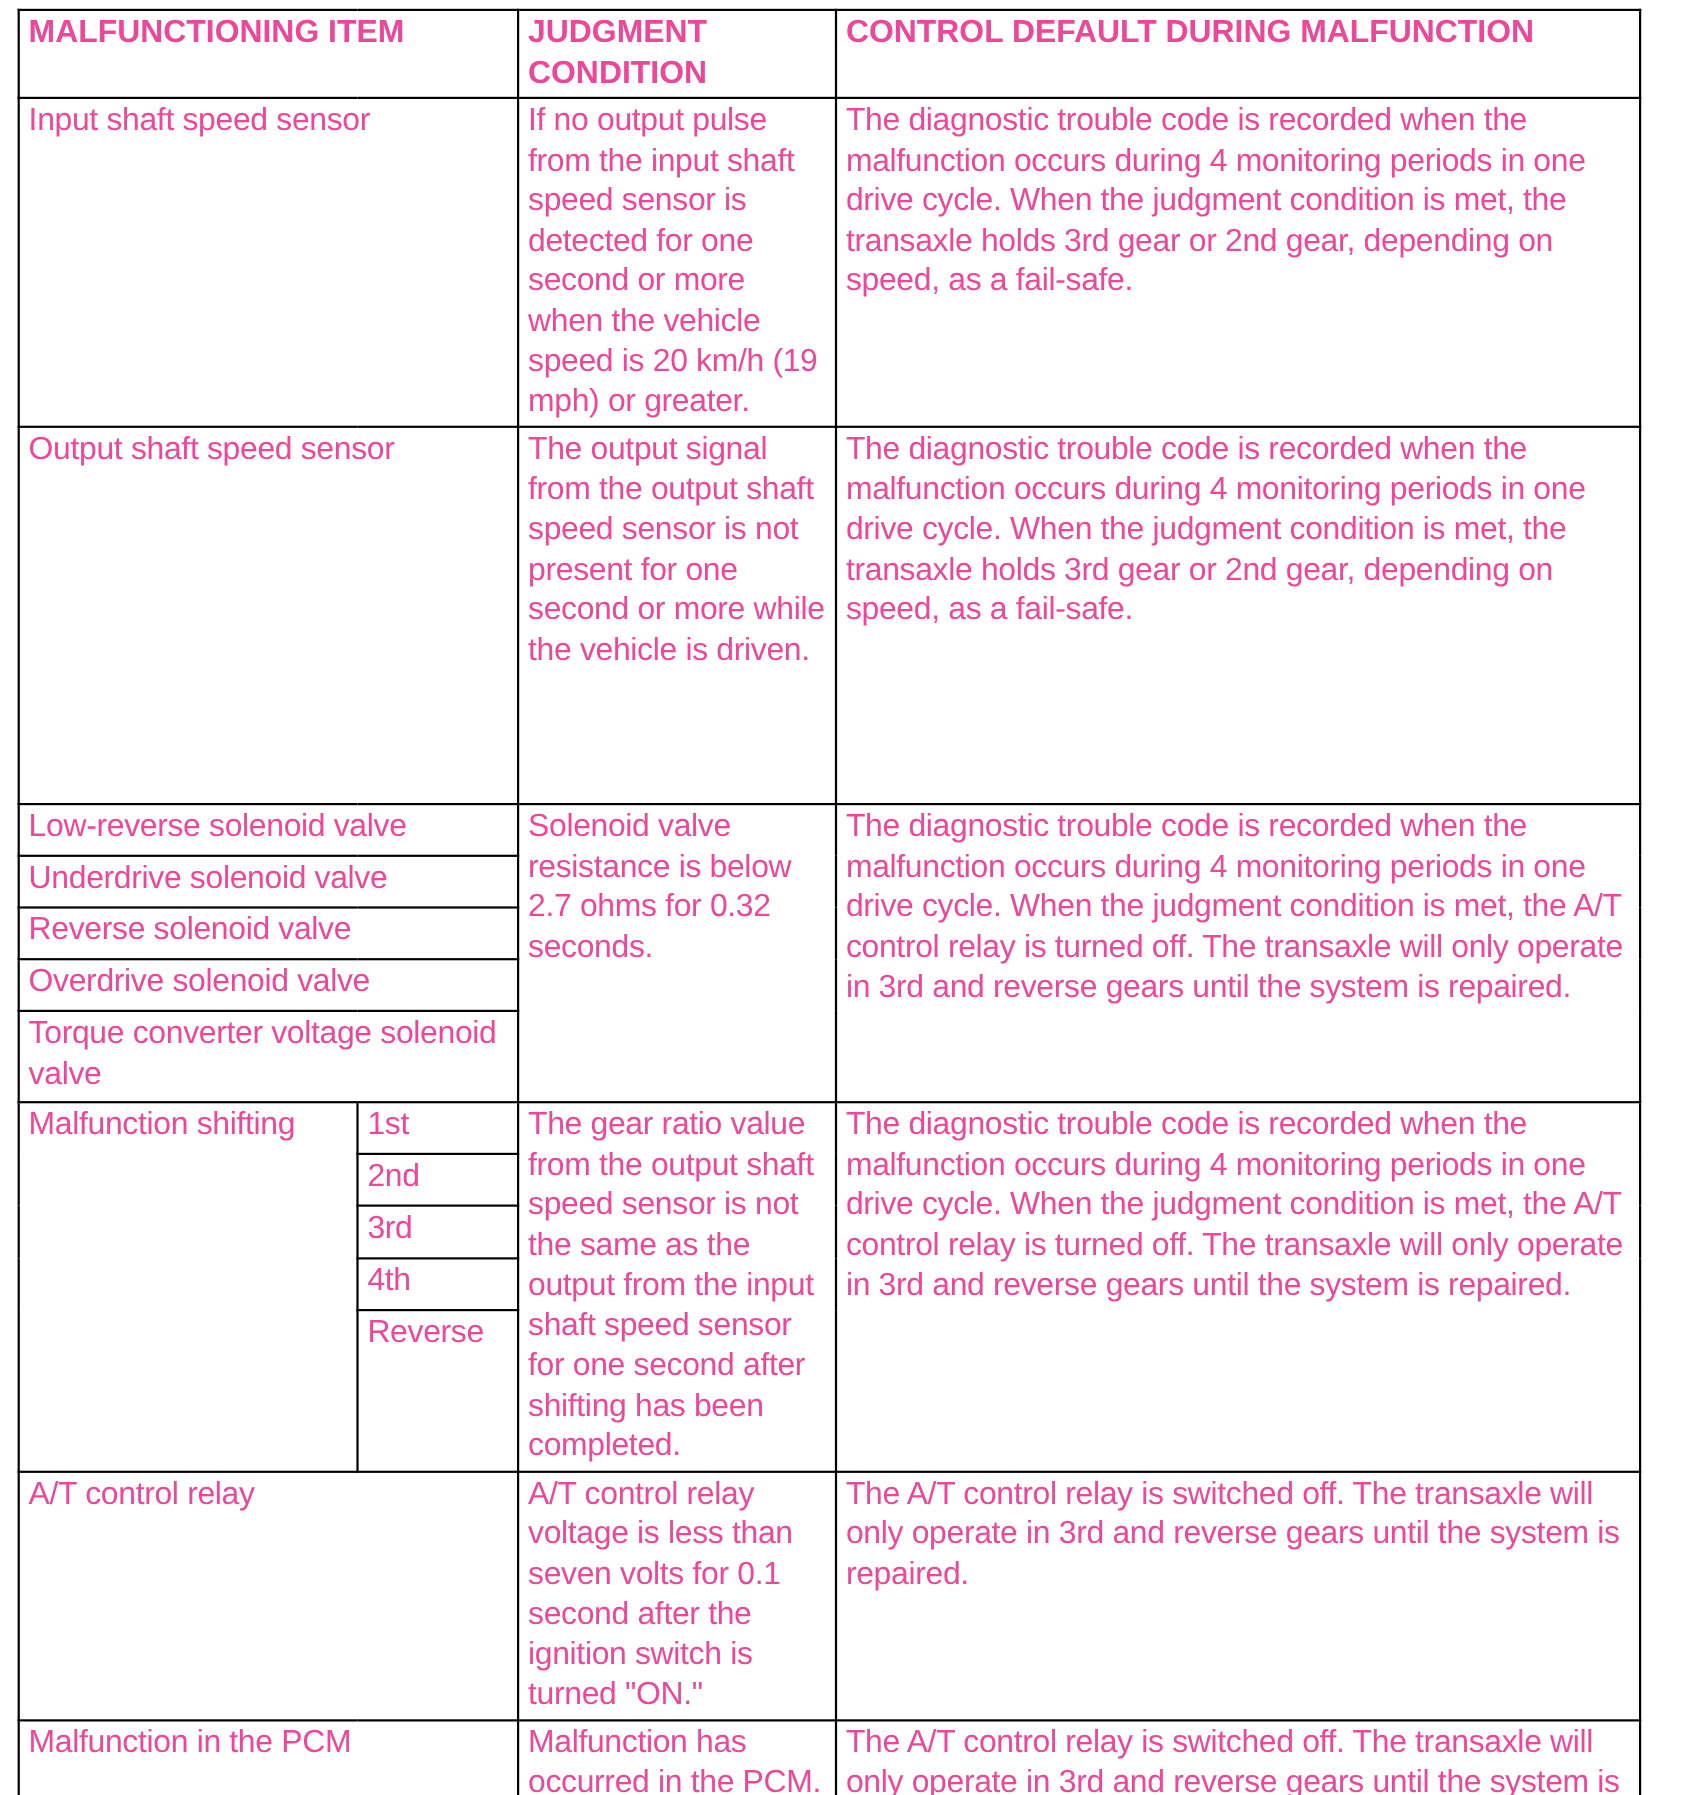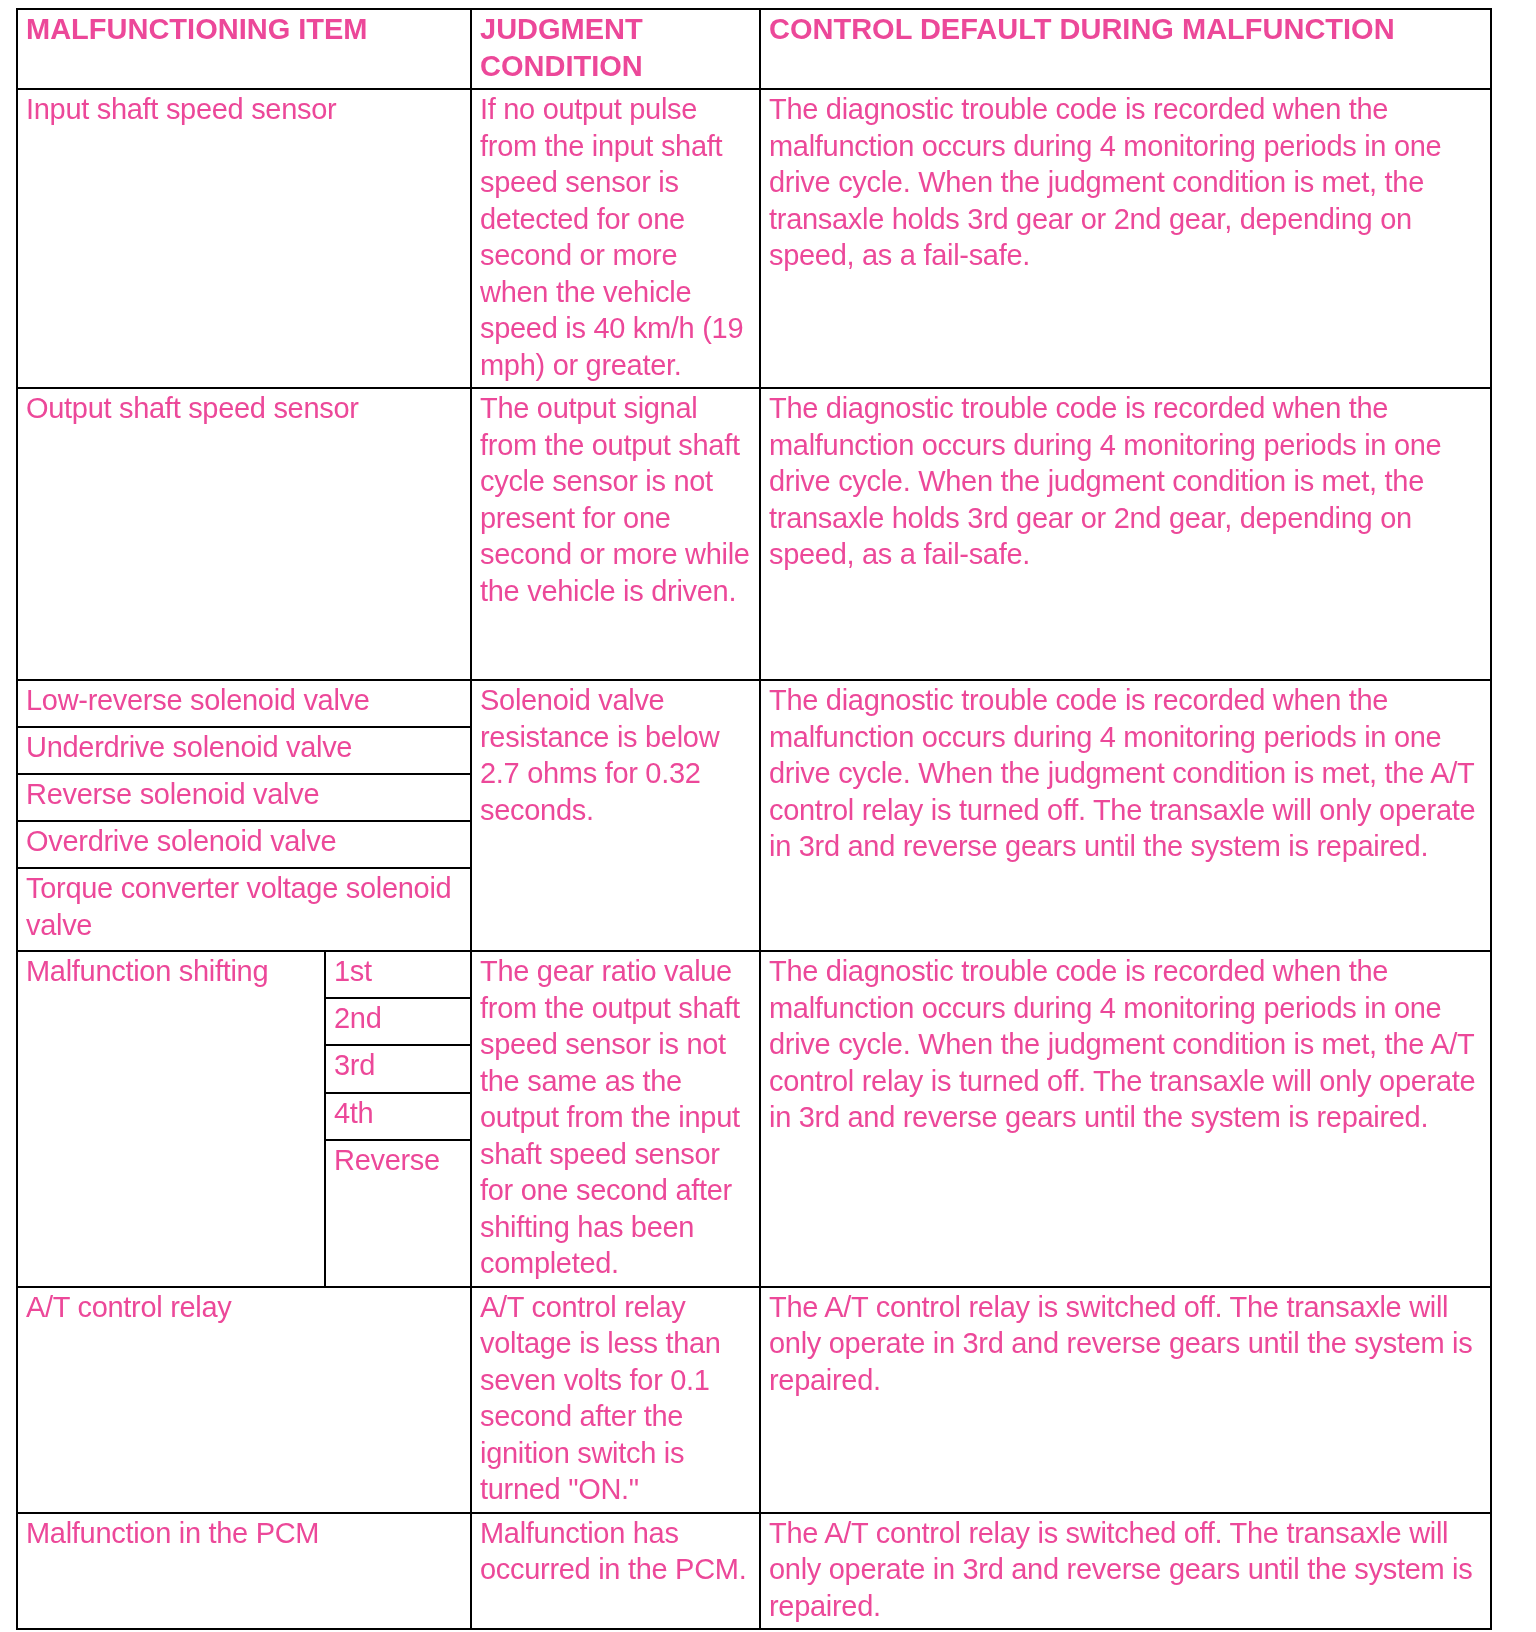--- a/index.html
+++ b/index.html
@@ -40,27 +40,27 @@
   </colgroup>
   <tbody>
       <tr style="height:80px">
     <th colspan="2">MALFUNCTIONING ITEM</th>
     <th>JUDGMENT CONDITION</th>
     <th>CONTROL DEFAULT DURING MALFUNCTION</th>
   </tr>
 
   <tr style="height:284px">
     <td colspan="2">Input shaft speed sensor</td>
-    <td>If no output pulse from the input shaft speed sensor is detected for one second or more when the vehicle speed is 40 km/h (19 mph) or greater.</td>
+    <td>If no output pulse from the input shaft speed sensor is detected for one second or more when the vehicle speed is 20 km/h (19 mph) or greater.</td>
     <td>The diagnostic trouble code is recorded when the malfunction occurs during 4 monitoring periods in one drive cycle. When the judgment condition is met, the transaxle holds 3rd gear or 2nd gear, depending on speed, as a fail-safe.</td>
   </tr>
 
-  <tr style="height:292px">
+  <tr style="height:343px">
     <td colspan="2">Output shaft speed sensor</td>
-    <td>The output signal from the output shaft cycle sensor is not present for one second or more while the vehicle is driven.</td>
+    <td>The output signal from the output shaft speed sensor is not present for one second or more while the vehicle is driven.</td>
     <td>The diagnostic trouble code is recorded when the malfunction occurs during 4 monitoring periods in one drive cycle. When the judgment condition is met, the transaxle holds 3rd gear or 2nd gear, depending on speed, as a fail-safe.</td>
   </tr>
 
   <tr style="height:47px">
     <td colspan="2">Low-reverse solenoid valve</td>
     <td rowspan="5">Solenoid valve resistance is below 2.7 ohms for 0.32 seconds.</td>
     <td rowspan="5">The diagnostic trouble code is recorded when the malfunction occurs during 4 monitoring periods in one drive cycle. When the judgment condition is met, the A/T control relay is turned off. The transaxle will only operate in 3rd and reverse gears until the system is repaired.</td>
   </tr>
   <tr style="height:47px">
     <td colspan="2">Underdrive solenoid valve</td>

